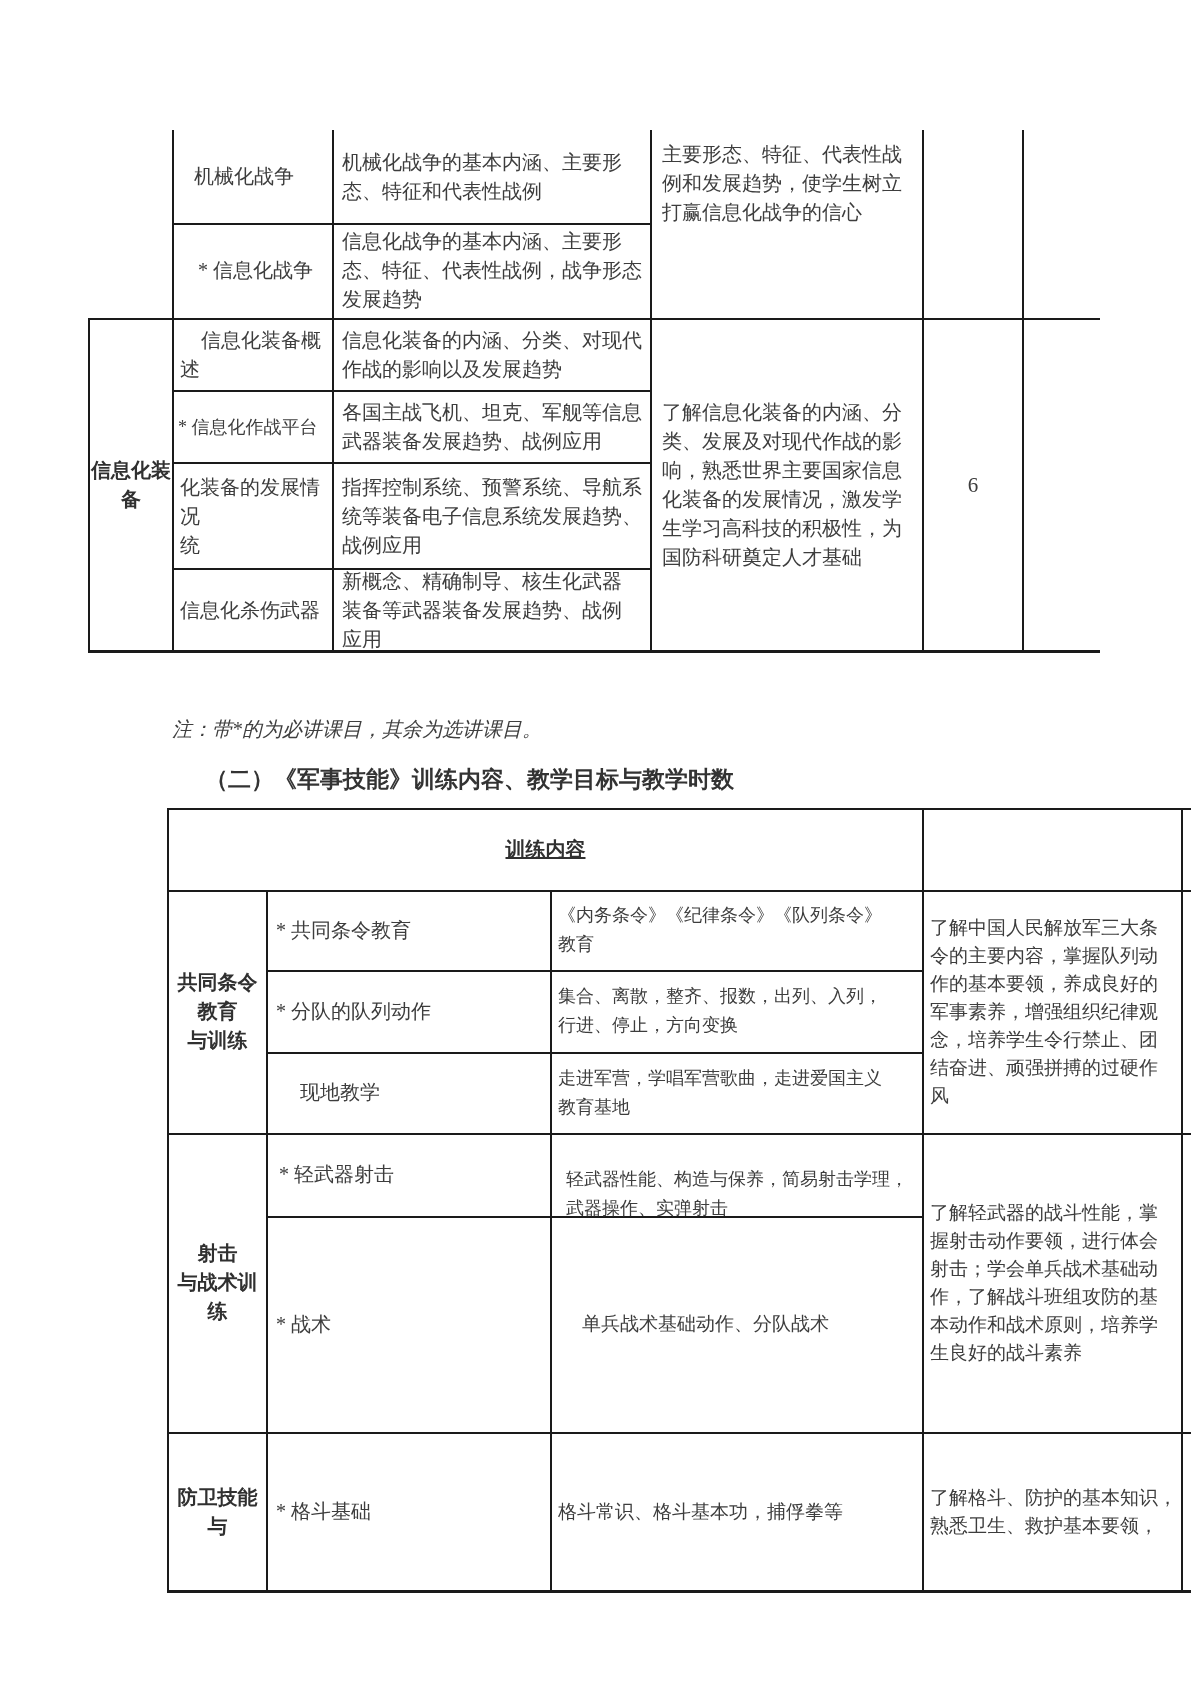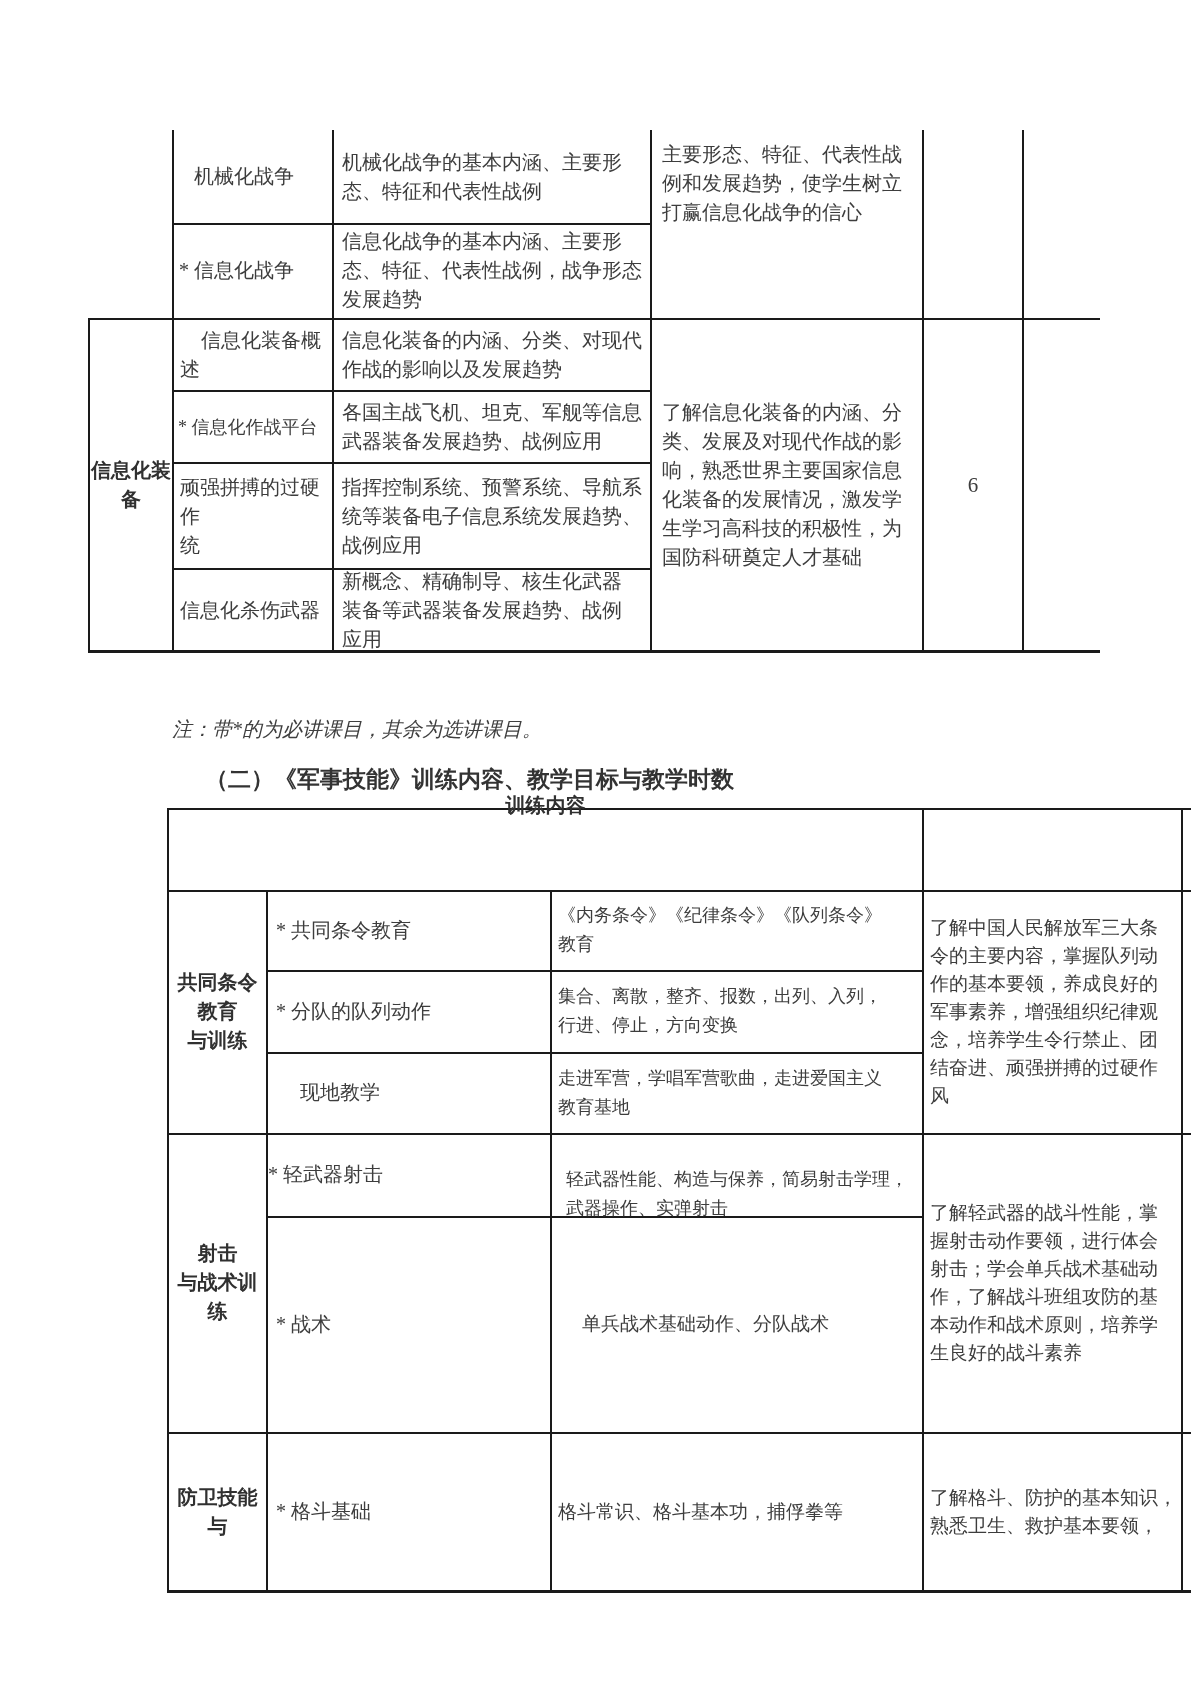--- a/index.html
+++ b/index.html
@@ -40,21 +40,21 @@
   <div class="bl" style="left:88px;top:650px;width:1012px;height:3px;"></div>
 
   <div class="cell" style="left:174px;top:130px;width:156px;height:93px;padding-left:20px;">
     <span>机械化战争</span>
     </div>
   <div class="cell" style="left:336px;top:130px;width:312px;height:93px;padding-left:6px;">
     <span>机械化战争的基本内涵、主要形
 态、特征和代表性战例</span>
     </div>
 
-  <div class="cell" style="left:157px;top:223px;width:156px;height:95px;padding-left:22px;">
+  <div class="cell" style="left:176px;top:223px;width:156px;height:95px;padding-left:22px;">
     <span>* 信息化战争</span>
     </div>
   <div class="cell top" style="left:656px;top:130px;width:264px;height:188px;padding:10px 0 0 6px;">
     <span>主要形态、特征、代表性战
 例和发展趋势，使学生树立
 打赢信息化战争的信心</span>
     </div>
 
   <div class="cell" style="left:336px;top:223px;width:312px;height:95px;padding-left:6px;">
     <span>信息化战争的基本内涵、主要形
@@ -78,21 +78,21 @@
 
   <div class="cell f18" style="left:174px;top:392px;width:156px;height:70px;padding-left:4px;">
     <span class="nowrap">* 信息化作战平台</span>
     </div>
   <div class="cell" style="left:336px;top:392px;width:312px;height:70px;padding-left:6px;">
     <span>各国主战飞机、坦克、军舰等信息
 武器装备发展趋势、战例应用</span>
     </div>
 
   <div class="cell" style="left:174px;top:464px;width:156px;height:104px;padding-left:6px;">
-    <span>顽强拼搏的过硬作
+    <span>化装备的发展情况
 统</span>
     </div>
   <div class="cell" style="left:336px;top:464px;width:312px;height:104px;padding-left:6px;">
     <span>指挥控制系统、预警系统、导航系
 统等装备电子信息系统发展趋势、
 战例应用</span>
     </div>
 
   <div class="cell" style="left:174px;top:570px;width:156px;height:80px;padding-left:6px;">
     <span>信息化杀伤武器</span>
@@ -129,21 +129,21 @@
   <div class="bl" style="left:1181px;top:808px;width:2px;height:785px;"></div>
   <div class="bl" style="left:167px;top:808px;width:1024px;height:2px;"></div>
   <div class="bl" style="left:167px;top:890px;width:1024px;height:2px;"></div>
   <div class="bl" style="left:266px;top:970px;width:656px;height:2px;"></div>
   <div class="bl" style="left:266px;top:1052px;width:656px;height:2px;"></div>
   <div class="bl" style="left:167px;top:1133px;width:1024px;height:2px;"></div>
   <div class="bl" style="left:266px;top:1216px;width:656px;height:2px;"></div>
   <div class="bl" style="left:167px;top:1432px;width:1024px;height:2px;"></div>
   <div class="bl" style="left:167px;top:1590px;width:1024px;height:3px;"></div>
 
-  <div class="cell hc bold sans" style="left:169px;top:766px;width:753px;height:78px;">
+  <div class="cell hc bold sans" style="left:169px;top:810px;width:753px;height:78px;text-decoration:underline;">
     <span>训练内容</span>
     </div>
 
   <div class="cell hc bold" style="left:169px;top:892px;width:97px;height:239px;">
     <span>共同条令
 教育
 与训练</span>
     </div>
   <div class="cell hc bold" style="left:169px;top:1135px;width:97px;height:295px;">
     <span>射击
@@ -157,21 +157,21 @@
 
   <div class="cell" style="left:268px;top:892px;width:282px;height:76px;padding-left:8px;">
     <span>* 共同条令教育</span>
     </div>
   <div class="cell" style="left:268px;top:972px;width:282px;height:78px;padding-left:8px;">
     <span>* 分队的队列动作</span>
     </div>
   <div class="cell" style="left:268px;top:1054px;width:282px;height:77px;padding-left:32px;">
     <span>现地教学</span>
     </div>
-  <div class="cell" style="left:268px;top:1135px;width:282px;height:79px;padding-left:0;">
+  <div class="cell" style="left:268px;top:1135px;width:282px;height:79px;padding-left:11px;">
     <span>* 轻武器射击</span>
     </div>
   <div class="cell" style="left:268px;top:1218px;width:282px;height:212px;padding-left:8px;">
     <span>* 战术</span>
     </div>
   <div class="cell" style="left:268px;top:1434px;width:282px;height:155px;padding-left:8px;">
     <span>* 格斗基础</span>
     </div>
 
   <div class="cell f18" style="left:552px;top:892px;width:370px;height:76px;padding-left:6px;">

